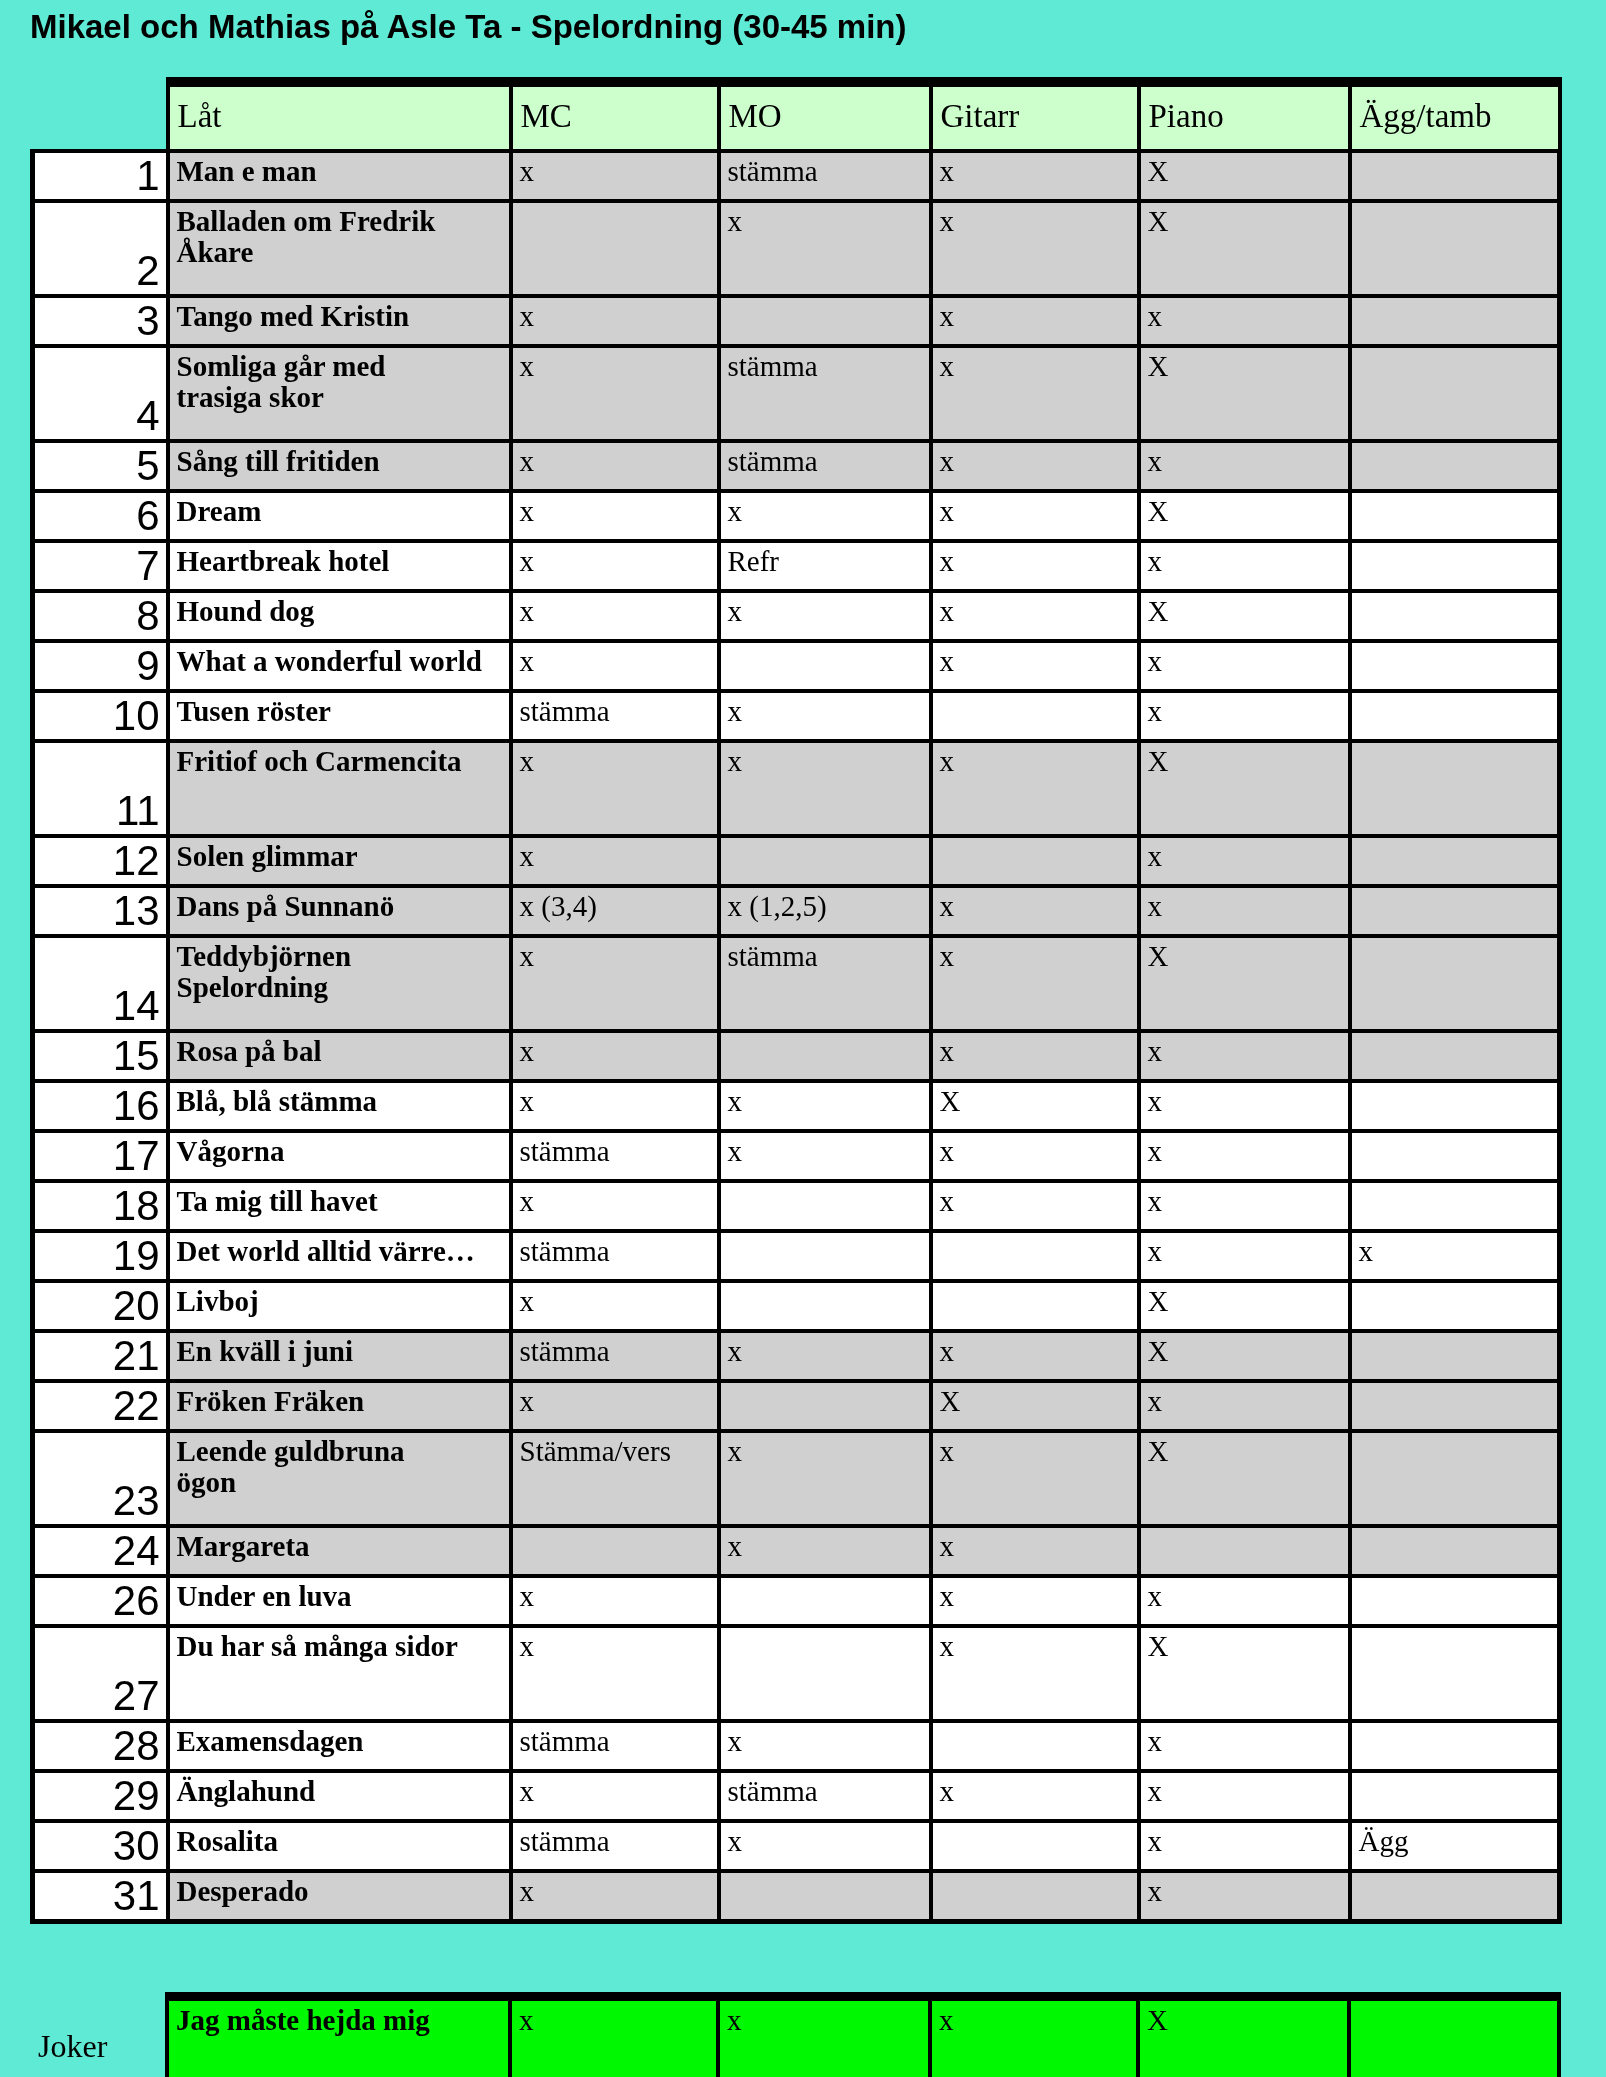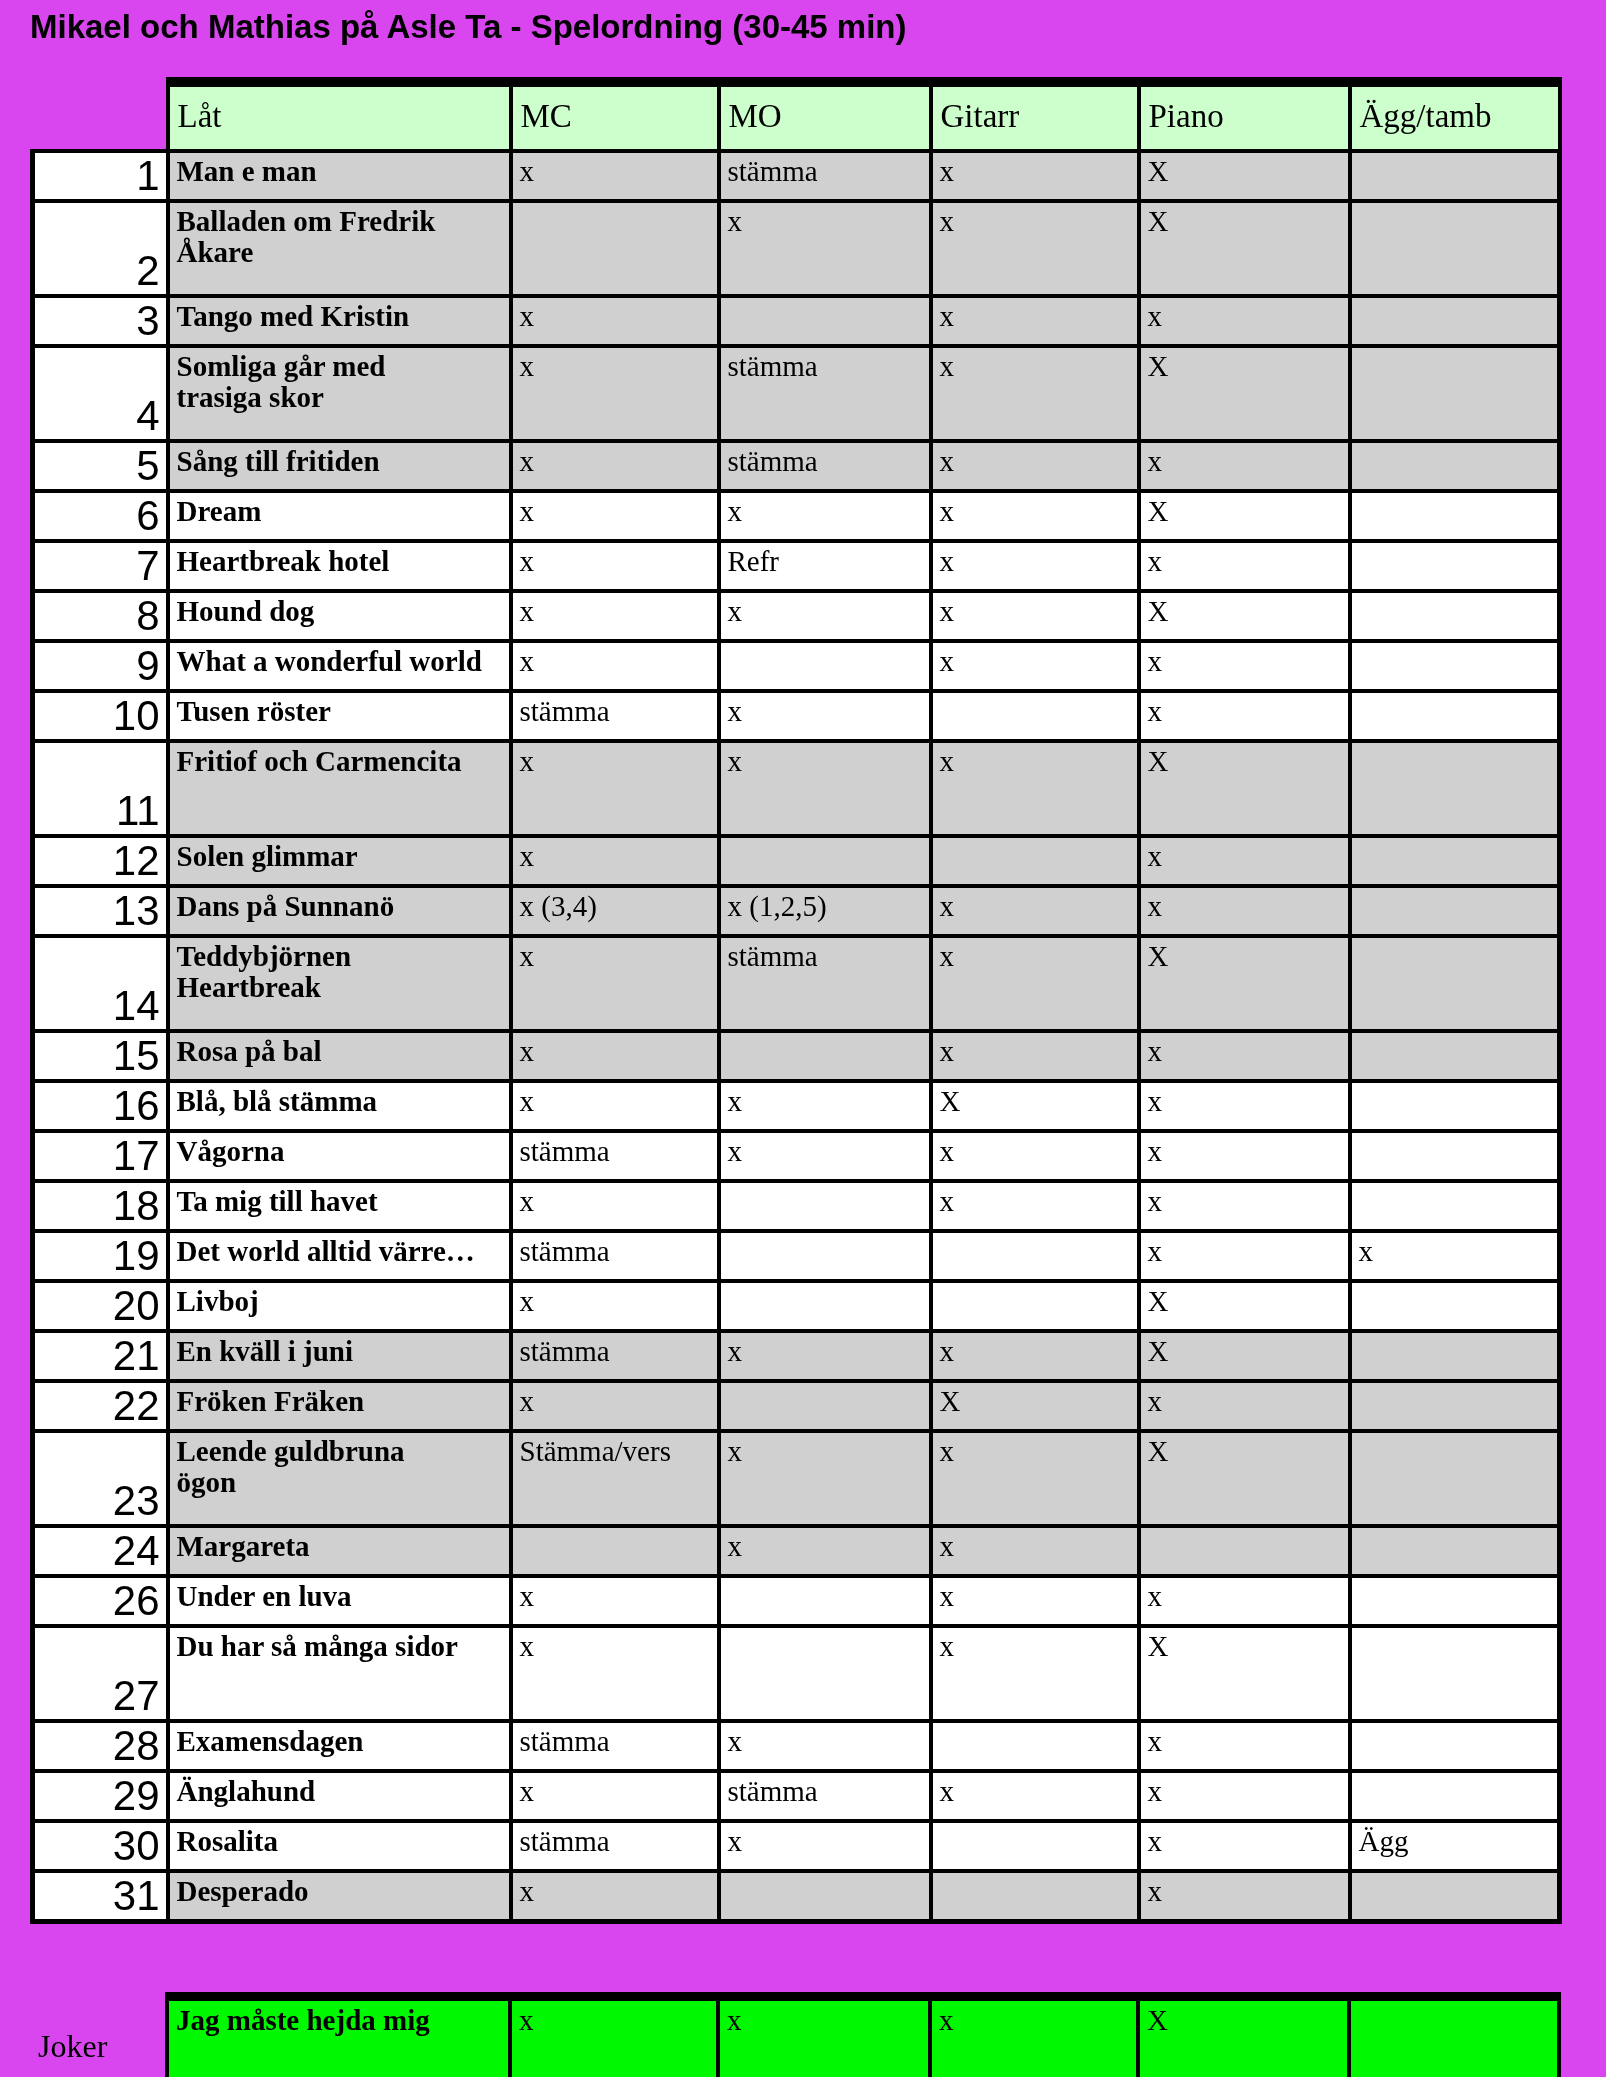--- a/index.html
+++ b/index.html
@@ -1,17 +1,17 @@
 <!DOCTYPE html>
 <html><head>
 <meta charset="utf-8">
 <style>
   html,body { margin:0; padding:0; background:#ffffff; }
   .sheet {
-    position:relative; width:1606px; height:2077px; background:#d946ef;
+    position:relative; width:1606px; height:2077px; background:#5eead4;
     font-family:"Liberation Serif", serif; color:#000;
     overflow:hidden;
   }
   .title {
     position:absolute; left:30px; top:8px;
     font-family:"Liberation Sans", sans-serif;
     font-weight:bold; font-size:33px; white-space:nowrap;
   }
   table.main {
     position:absolute; left:30px; top:53px;
@@ -202,21 +202,21 @@
           <td class="song">Dans på Sunnanö</td>
           <td class="mark">x (3,4)</td>
           <td class="mark">x (1,2,5)</td>
           <td class="mark">x</td>
           <td class="mark">x</td>
           <td class="mark"></td>
         </tr>
         <tr class="gray tall">
           <td class="num">14</td>
           <td class="song">Teddybjörnen
-Heartbreak</td>
+Spelordning</td>
           <td class="mark">x</td>
           <td class="mark">stämma</td>
           <td class="mark">x</td>
           <td class="mark">X</td>
           <td class="mark"></td>
         </tr>
         <tr class="gray single">
           <td class="num">15</td>
           <td class="song">Rosa på bal</td>
           <td class="mark">x</td>

